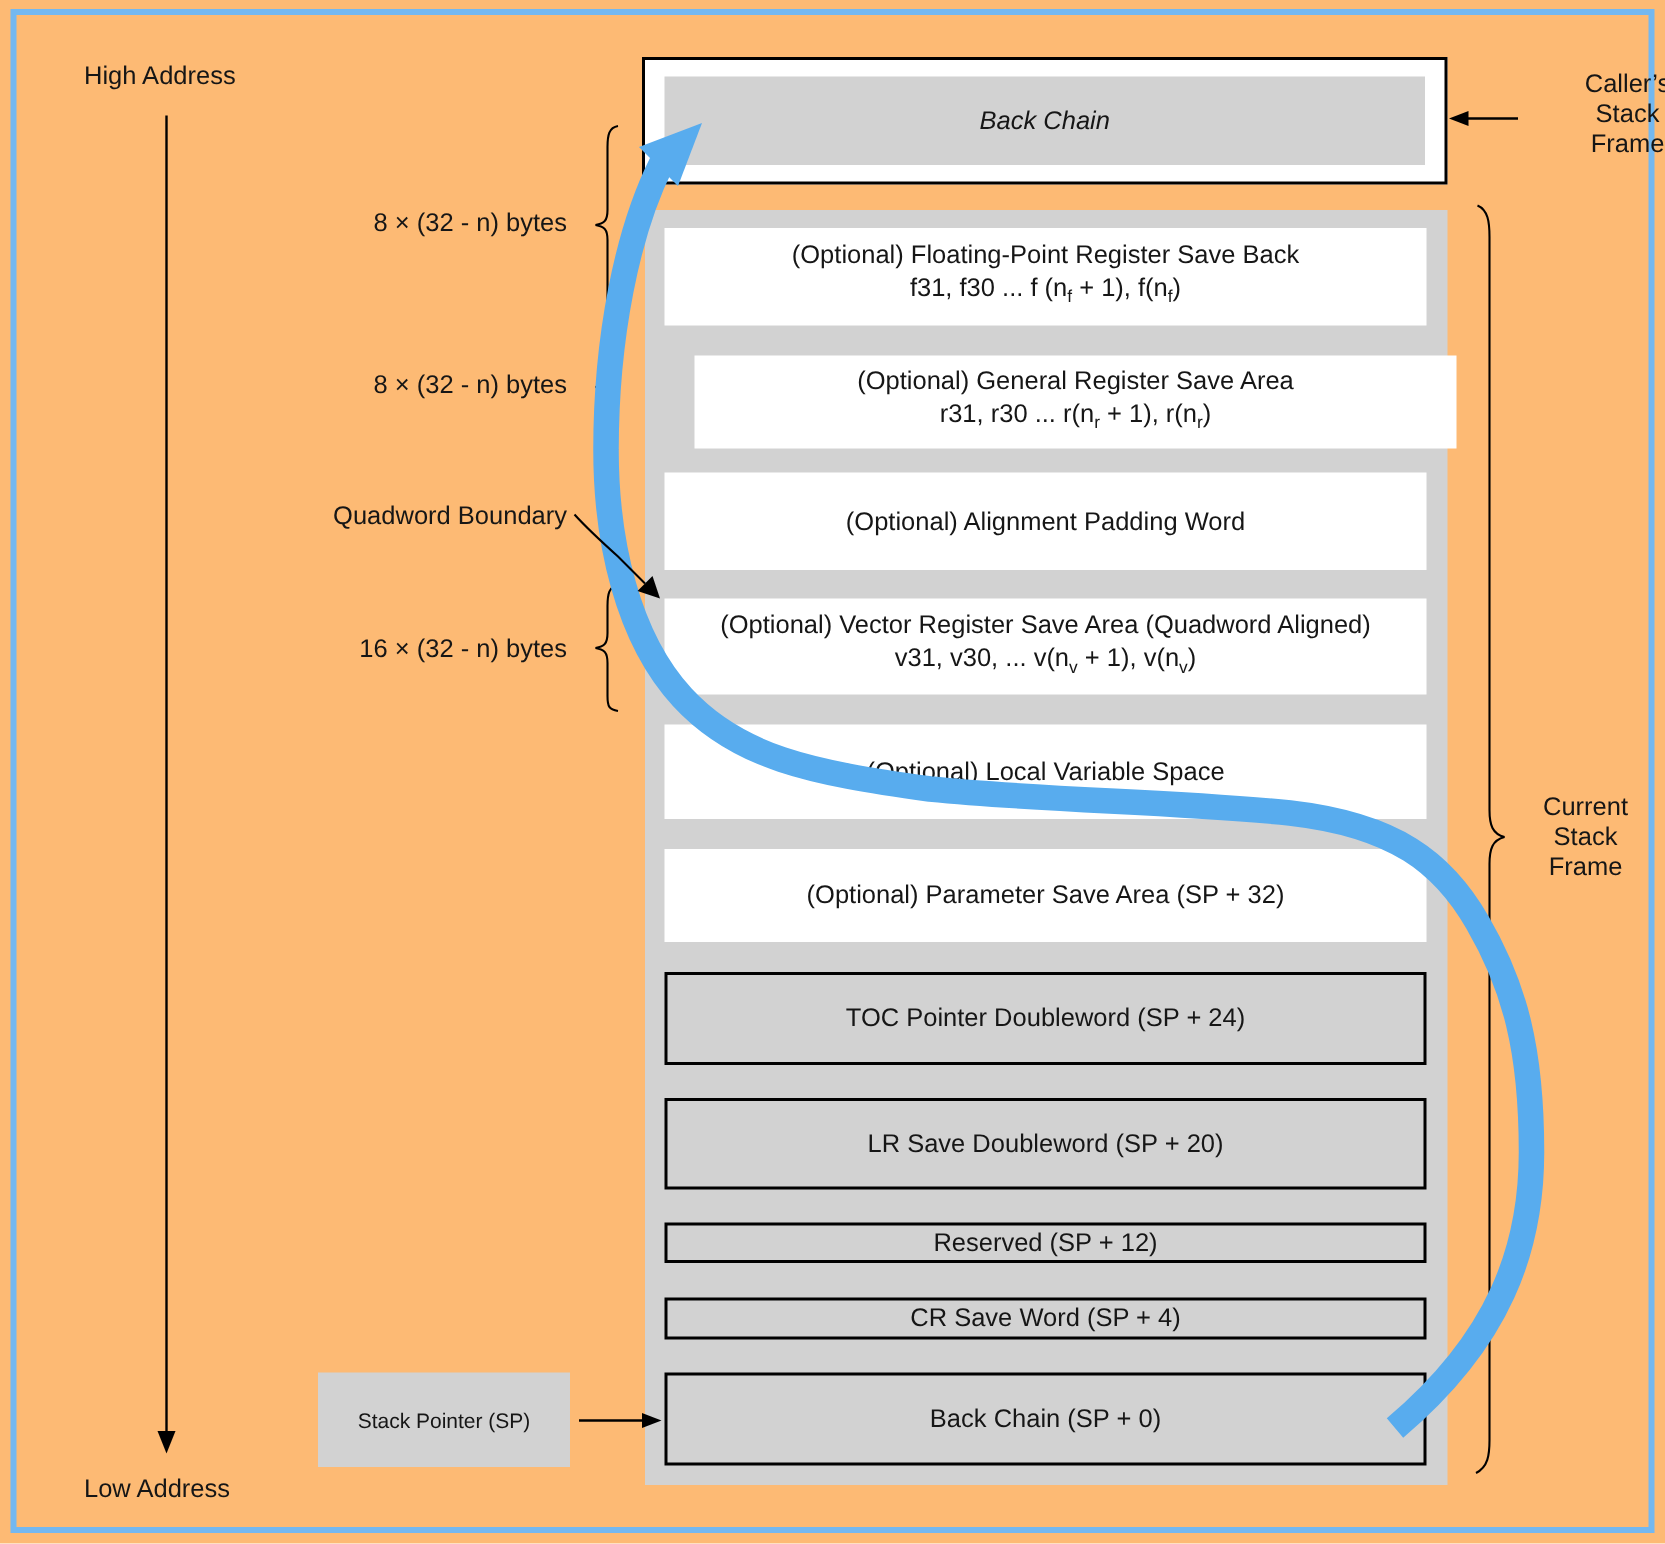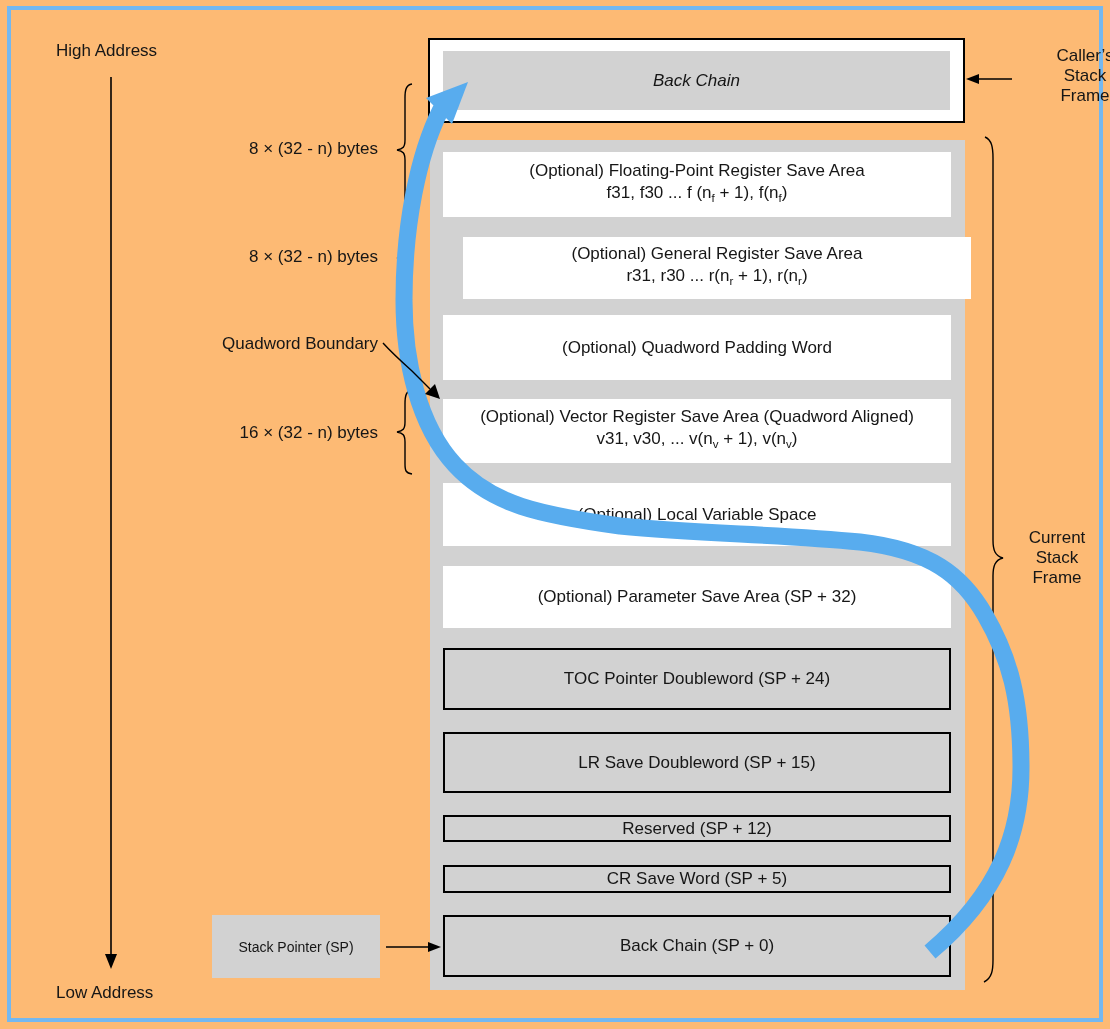--- a/index.html
+++ b/index.html
@@ -64,51 +64,51 @@
   <div class="caller-box">
     <div class="caller-inner">Back Chain</div>
   </div>
   <div class="lbl center" style="left:1031px;top:46px;width:108px;">Caller’s
 Stack
 Frame</div>
 
   <div class="stack-container"></div>
 
   <div class="row" style="top:152px;height:65px;">
-    <div>(Optional) Floating-Point Register Save Area</div>
+    <div>(Optional) Floating-Point Register Save Back</div>
     <div>f31, f30 ... f (n<sub>f</sub> + 1), f(n<sub>f</sub>)</div>
   </div>
   <div class="row" style="top:237px;height:62px;margin-left:20px;">
     <div>(Optional) General Register Save Area</div>
     <div>r31, r30 ... r(n<sub>r</sub> + 1), r(n<sub>r</sub>)</div>
   </div>
   <div class="row" style="top:315px;height:65px;">
-    <div>(Optional) Quadword Padding Word</div>
+    <div>(Optional) Alignment Padding Word</div>
   </div>
   <div class="row" style="top:399px;height:64px;">
     <div>(Optional) Vector Register Save Area (Quadword Aligned)</div>
     <div>v31, v30, ... v(n<sub>v</sub> + 1), v(n<sub>v</sub>)</div>
   </div>
   <div class="row" style="top:483px;height:63px;">
     <div>(Optional) Local Variable Space</div>
   </div>
   <div class="row" style="top:566px;height:62px;">
     <div>(Optional) Parameter Save Area (SP + 32)</div>
   </div>
   <div class="row bordered" style="top:648px;height:62px;">
     <div>TOC Pointer Doubleword (SP + 24)</div>
   </div>
   <div class="row bordered" style="top:732px;height:61px;">
-    <div>LR Save Doubleword (SP + 15)</div>
+    <div>LR Save Doubleword (SP + 20)</div>
   </div>
   <div class="row bordered" style="top:815px;height:27px;">
     <div>Reserved (SP + 12)</div>
   </div>
   <div class="row bordered" style="top:865px;height:28px;">
-    <div>CR Save Word (SP + 5)</div>
+    <div>CR Save Word (SP + 4)</div>
   </div>
   <div class="row bordered" style="top:915px;height:62px;">
     <div>Back Chain (SP + 0)</div>
   </div>
 
   <div class="lbl center" style="left:1003px;top:528px;width:108px;">Current
 Stack
 Frame</div>
 
   <div class="sp-box">Stack Pointer (SP)</div>

